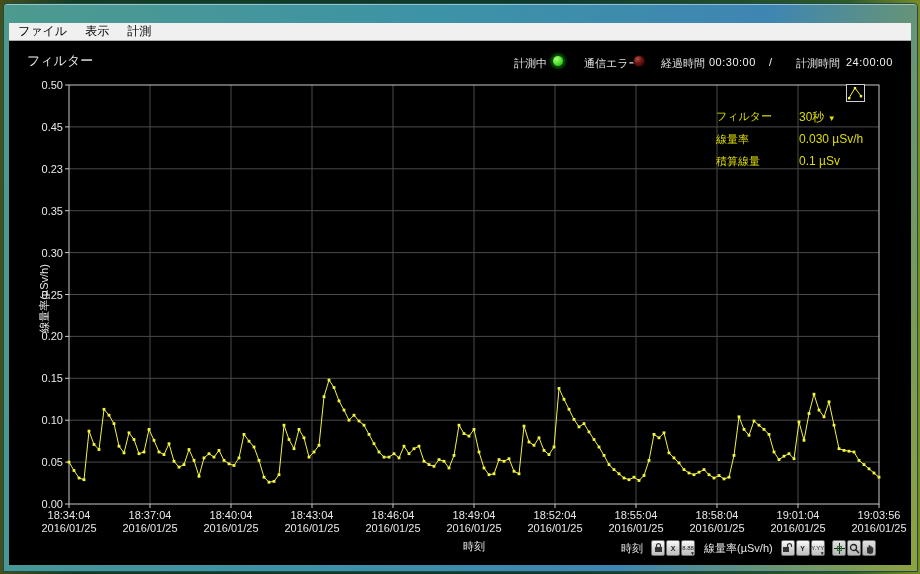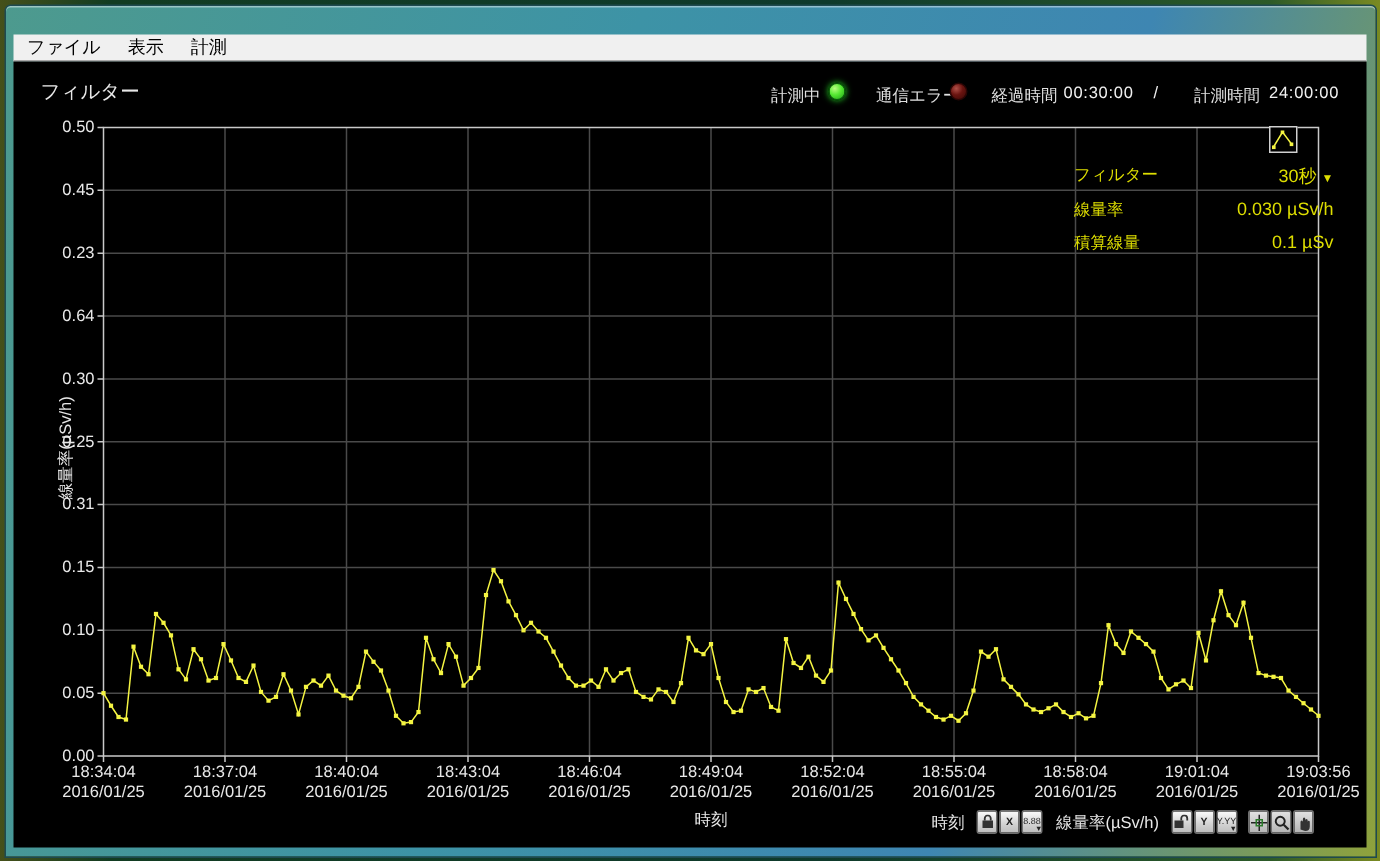--- a/index.html
+++ b/index.html
@@ -58,21 +58,21 @@
   .led { width:12px; height:12px; border-radius:50%; top:14px; }
   .led-on  { background: radial-gradient(circle at 35% 30%, #b8ff80 0%, #55e832 45%, #1f9e18 100%); box-shadow:0 0 4px #2c2; border:1px solid #0a5a0a;}
   .led-off { background: radial-gradient(circle at 35% 30%, #b05048 0%, #6a1410 45%, #3a0806 100%); border:1px solid #2a0504; }
   
   .y-tick { position:absolute; width:42px; text-align:right; font-size:11px; color:#e8e8e8; }
   .x-tick { position:absolute; width:90px; text-align:center; font-size:11px; color:#e8e8e8; line-height:13px; }
   .axis-title-x { font-size:11px; color:#e8e8e8; }
   .axis-title-y { font-size:11px; color:#e8e8e8; transform:rotate(-90deg); transform-origin:center; white-space:nowrap; }
   
   .panel-label { font-size:11px; color:#dede00; }
-  .panel-value { font-size:12px; color:#dede00; width:90px; text-align:right; white-space:nowrap; }
+  .panel-value { font-size:12px; color:#dede00; width:90px; text-align:left; white-space:nowrap; }
   .legend-box { width:19px; height:18px; border:1px solid #d0d0d0; background:#000; }
   .dd-arrow { color:#dede00; font-size:8px; }
   
   .tb-label { font-size:11px; color:#e8e8e8; }
   .tb-btn {
     width:14px; height:16px; margin-right:1px;
     background:linear-gradient(#fbfbfb,#d2d2d2 60%,#bfbfbf);
     border:1px solid #6f6f6f; border-radius:2px;
     display:inline-flex; align-items:center; justify-content:center;
     font-size:6px; color:#222; position:relative;
@@ -311,24 +311,24 @@
         <rect x="853.6" y="422.2" width="2.8" height="2.8" fill="#f4f442"></rect>
         <rect x="858.6" y="426.4" width="2.8" height="2.8" fill="#f4f442"></rect>
         <rect x="863.6" y="430.6" width="2.8" height="2.8" fill="#f4f442"></rect>
         <rect x="868.6" y="434.8" width="2.8" height="2.8" fill="#f4f442"></rect>
       </svg>
     <div id="y-labels">
         <div class="y-tick" style="left: 12px; top: 457px;">0.00</div>
         <div class="y-tick" style="left: 12px; top: 415.1px;">0.05</div>
         <div class="y-tick" style="left: 12px; top: 373.2px;">0.10</div>
         <div class="y-tick" style="left: 12px; top: 331.3px;">0.15</div>
-        <div class="y-tick" style="left: 12px; top: 289.4px;">0.31</div>
+        <div class="y-tick" style="left: 12px; top: 289.4px;">0.20</div>
         <div class="y-tick" style="left: 12px; top: 247.5px;">0.25</div>
         <div class="y-tick" style="left: 12px; top: 205.6px;">0.30</div>
-        <div class="y-tick" style="left: 12px; top: 163.7px;">0.64</div>
+        <div class="y-tick" style="left: 12px; top: 163.7px;">0.35</div>
         <div class="y-tick" style="left: 12px; top: 121.8px;">0.23</div>
         <div class="y-tick" style="left: 12px; top: 79.9px;">0.45</div>
         <div class="y-tick" style="left: 12px; top: 38px;">0.50</div>
       </div>
     <div id="x-labels">
         <div class="x-tick" style="left: 15px; top: 468px;">
           <div>18:34:04</div>
           <div>2016/01/25</div>
         </div>
         <div class="x-tick" style="left: 96px; top: 468px;">

